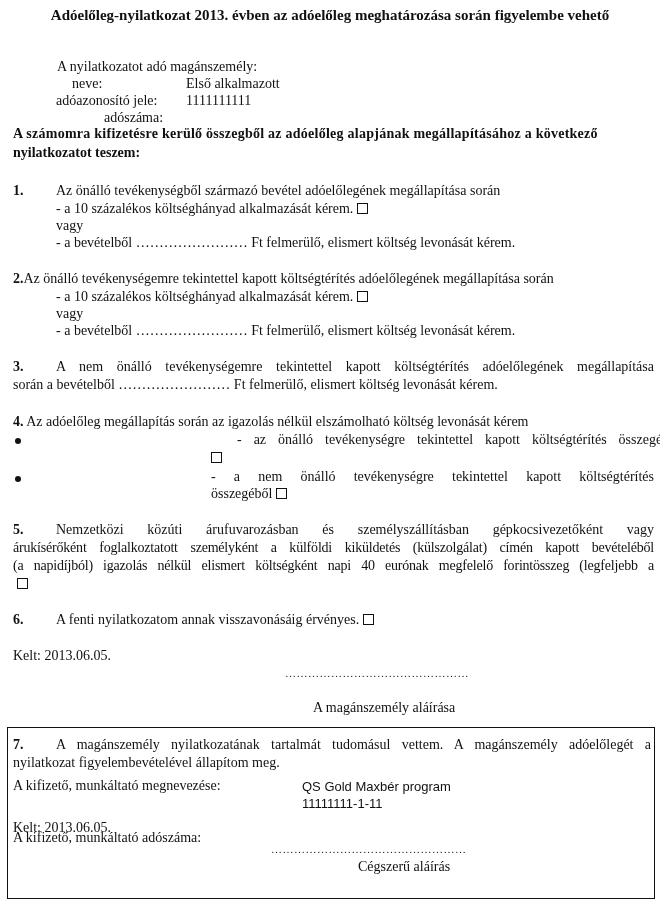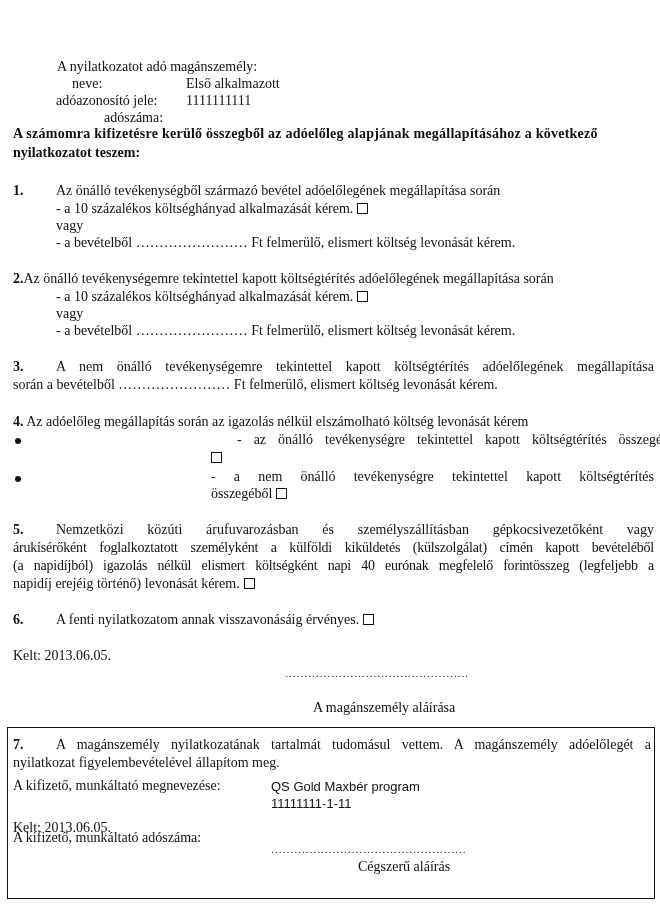--- a/index.html
+++ b/index.html
@@ -16,26 +16,27 @@
     .b { font-weight: bold; }
     .cb {
       display: inline-block; width: 9px; height: 9px; border: 1.5px solid #111;
       vertical-align: -1px; margin-left: 4px; box-sizing: content-box;
     }
     .bullet { position: absolute; width: 6px; height: 6px; border-radius: 50%; background: #111; }
     .box7 {
       position: absolute; left: 7px; top: 727px; width: 648px; height: 172px;
       border: 1.5px solid #111; box-sizing: border-box;
     }
-    .sans { font-family: "Liberation Sans", "DejaVu Sans", sans-serif; font-size: 13px; }
+    .sans { font-family: "Liberation Sans", "DejaVu Sans", sans-serif; font-size: 13px; margin-left: 31px; }
   </style>
 </head>
 <body>
 
 <div class="title">
+  <div>Adóelőleg-nyilatkozat 2013.  évben az adóelőleg meghatározása során figyelembe vehető</div>
 </div>
 
 <div class="abs" style="left:13px; top:59px;margin-left:44px;">A nyilatkozatot adó magánszemély:</div>
 <div class="abs" style="left:56px; top:76px;margin-left:16px;">neve:</div>
 <div class="abs" style="left:186px; top:76px;">Első alkalmazott</div>
 <div class="abs" style="left:56px; top:93px;">adóazonosító jele:</div>
 <div class="abs" style="left:186px; top:93px;">1111111111</div>
 <div class="abs" style="left:56px; top:110px;margin-left:48px;">adószáma:</div>
 <div class="abs" style="left:186px; top:110px; width:150px; height:16px;"></div>
 
@@ -97,21 +98,21 @@
     <span>összegéből</span><span class="cb"></span>
   </div>
 </div>
 
 <div>
   <div class="abs b" style="left:13px; top:522px;">5.</div>
   <div class="abs" style="left:56px; top:522px; width:598px; text-align:justify; text-align-last:justify; white-space:normal;">Nemzetközi közúti árufuvarozásban és személyszállításban gépkocsivezetőként vagy</div>
   <div class="abs" style="left:13px; top:540px; width:641px; text-align:justify; text-align-last:justify; white-space:normal; letter-spacing:-0.2px;">árukísérőként foglalkoztatott személyként a külföldi kiküldetés (külszolgálat) címén kapott bevételéből</div>
   <div class="abs" style="left:13px; top:558px; width:641px; text-align:justify; text-align-last:justify; white-space:normal; letter-spacing:-0.2px;">(a napidíjból) igazolás nélkül elismert költségként napi 40 eurónak megfelelő forintösszeg (legfeljebb a</div>
   <div class="abs" style="left:13px; top:576px;">
-    <span>napidíj erejéig történő) levonását kérem.</span><span class="cb"></span>
+    <span class="cb"></span>
   </div>
 </div>
 
 <div>
   <div class="abs b" style="left:13px; top:612px;">6.</div>
   <div class="abs" style="left:56px; top:612px;">
     <span>A fenti nyilatkozatom annak visszavonásáig érvényes.</span><span class="cb"></span>
   </div>
 </div>
 

